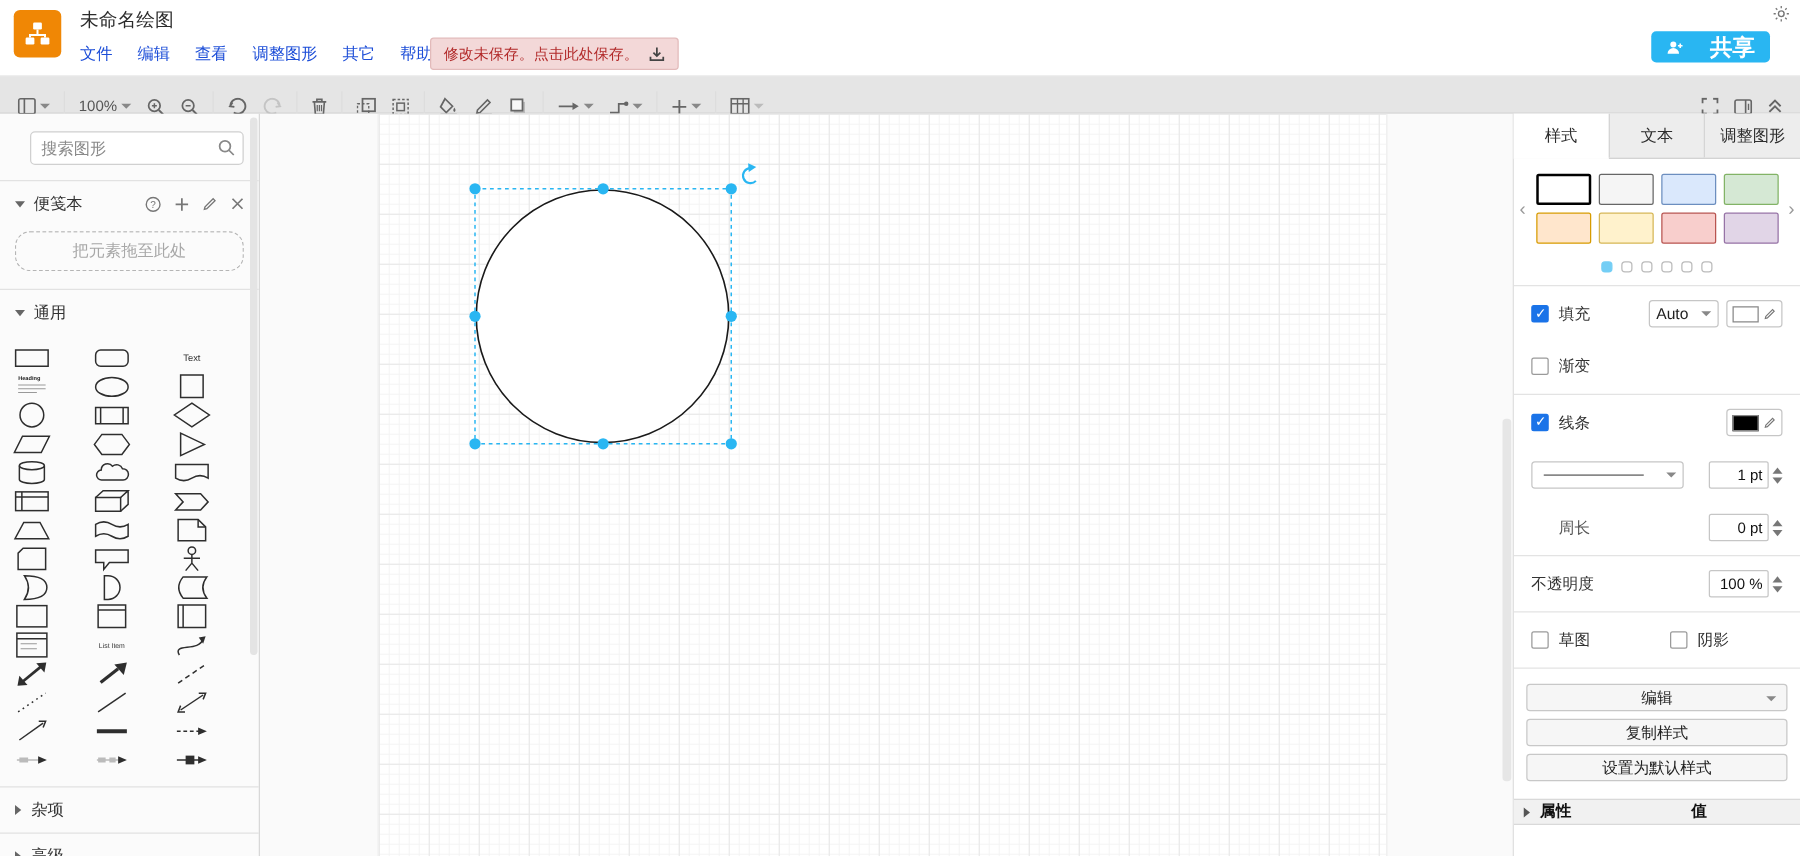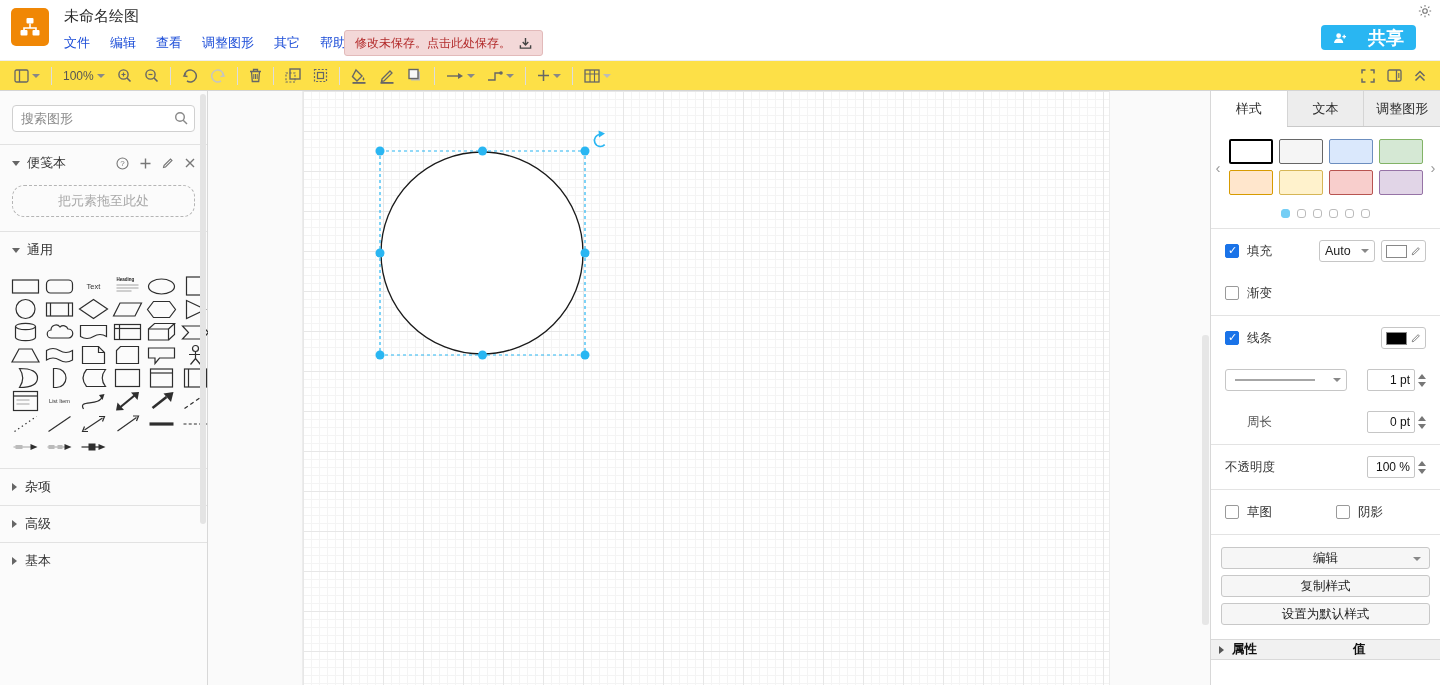--- a/index.html
+++ b/index.html
@@ -12,44 +12,44 @@
   .title-wrap{position:absolute;left:64px;top:7px}
   .doc-title{font-size:15px;color:#2b2b2b}
   .menubar{position:absolute;left:64px;top:34px;display:flex;gap:20px}
   .menu-item{font-size:13px;color:#1d4ed8;cursor:default}
   .save-pill{position:absolute;left:344px;top:30px;height:26px;display:flex;align-items:center;gap:8px;padding:0 10px;background:#f3d8d8;border:1px solid #e2baba;border-radius:3px}
   .save-pill span{font-size:12px;color:#b22a2a}
   .share-btn{position:absolute;right:24px;top:25px;height:25px;padding:0 12px;background:var(--accent,#29b6f2);border:none;border-radius:4px;color:#fff;font-size:18px;font-weight:bold;display:flex;align-items:center;gap:20px;cursor:pointer}
   .theme-ico{position:absolute;right:8px;top:4px;width:14px;height:14px}
 
   
-  #toolbar{height:31px;flex:none;background:#fde047;border-top:1px solid #eee;border-bottom:1px solid #d4d4d4;display:flex;align-items:center;padding:0 8px}
+  #toolbar{height:31px;flex:none;background:#e5e5e5;border-top:1px solid #eee;border-bottom:1px solid #d4d4d4;display:flex;align-items:flex-start;padding:12px 8px}
   .tb-btn{height:24px;display:flex;align-items:center;gap:3px;padding:0 6px;border-radius:3px;color:#666;cursor:pointer}
   .tb-sep{width:1px;height:18px;background:#ddd;margin:0 5px}
   .tb-zoom{font-size:12px;color:#555}
   .chev{width:0;height:0;border-left:4px solid transparent;border-right:4px solid transparent;border-top:4px solid #888}
   .chev.light{border-top-color:#bbb}
   .tb-right{margin-left:auto;display:flex;align-items:center}
   svg.ico{display:block}
 
   
   #main{flex:1;display:flex;min-height:0}
 
   
   #sidebar{width:208px;flex:none;background:#fbfbfb;border-right:1px solid #d8d8d8;position:relative;font-size:13px;color:#333}
-  .search-wrap{margin:14px 12px 12px 12px;position:relative}
+  .search-wrap{margin:14px 12px 12px 24px;position:relative}
   .search-input{width:100%;height:27px;border:1px solid #d0d0d0;border-radius:4px;padding:0 26px 0 8px;font-size:13px;background:#fff;color:#333;outline:none}
   .search-input::placeholder{color:#8a8a8a}
   .search-ico{position:absolute;right:7px;top:6px}
   .side-sec{border-top:1px solid #e2e2e2;padding:9px 12px;display:flex;align-items:center;color:#333}
   .tri-down{width:0;height:0;border-left:4.5px solid transparent;border-right:4.5px solid transparent;border-top:5px solid #666;margin-right:7px}
   .tri-right{width:0;height:0;border-top:4.5px solid transparent;border-bottom:4.5px solid transparent;border-left:5px solid #666;margin-right:8px}
   .scratch-icons{margin-left:auto;display:flex;gap:11px;align-items:center;color:#777;font-size:12px}
   .drop-area{margin:4px 12px 14px 12px;height:32px;border:1.5px dashed #b5b5b5;border-radius:12px;display:flex;align-items:center;justify-content:center;color:#a8a8a8;font-size:13px}
-  .shape-grid{display:grid;grid-template-columns:repeat(6,1fr);padding:6px 6px 10px 8px;}
+  .shape-grid{display:grid;grid-template-columns:repeat(3,1fr);padding:6px 6px 10px 8px;}
   .shape-cell{width:34px;height:23px;display:flex;align-items:center;justify-content:center;cursor:pointer}
   .glyph .s{fill:none;stroke:#2e2e2e;stroke-width:1.2}
   .glyph .f{fill:#2e2e2e;stroke:none}
   .glyph .t{font-size:7.5px;fill:#333;text-anchor:middle;font-family:"Liberation Sans",sans-serif}
   .glyph .h{font-size:4.5px;font-weight:bold;fill:#222;font-family:"Liberation Sans",sans-serif}
   .glyph .gl{stroke:#999;stroke-width:0.9}
   .side-scroll{position:absolute;right:1px;top:3px;width:6px;height:430px;background:#e4e4e4;border-radius:3px}
 
   
   #canvas{flex:1;position:relative;background:#fafafa;overflow:hidden}

